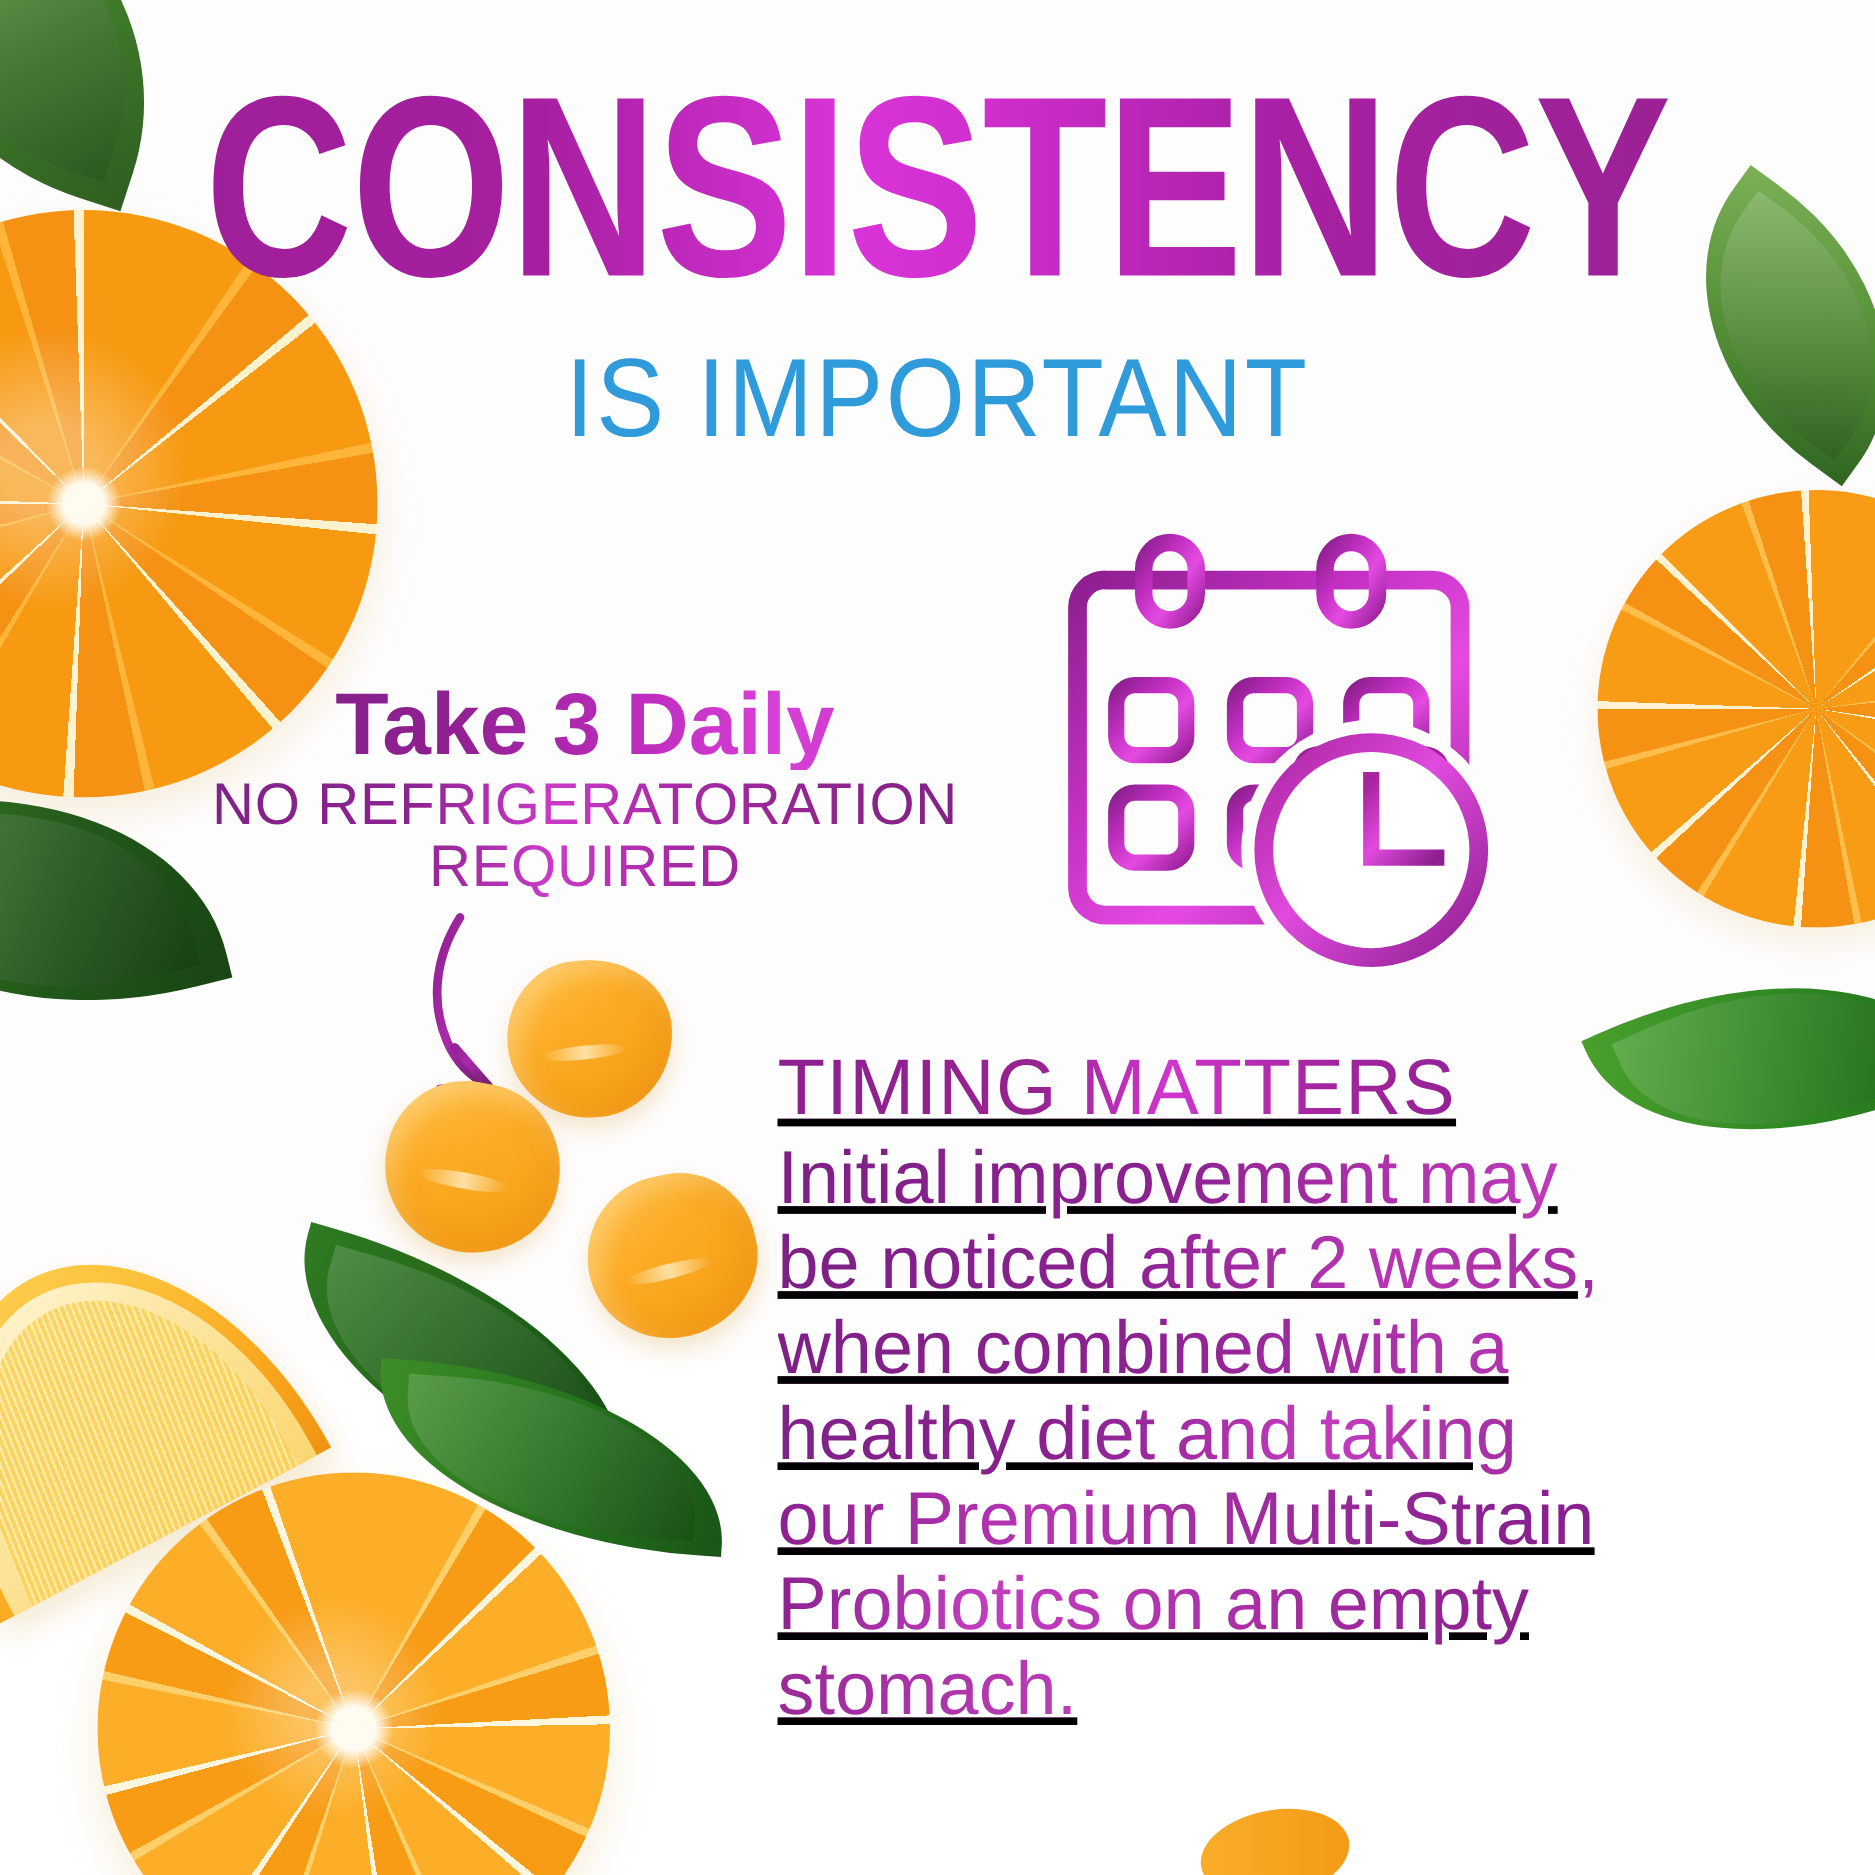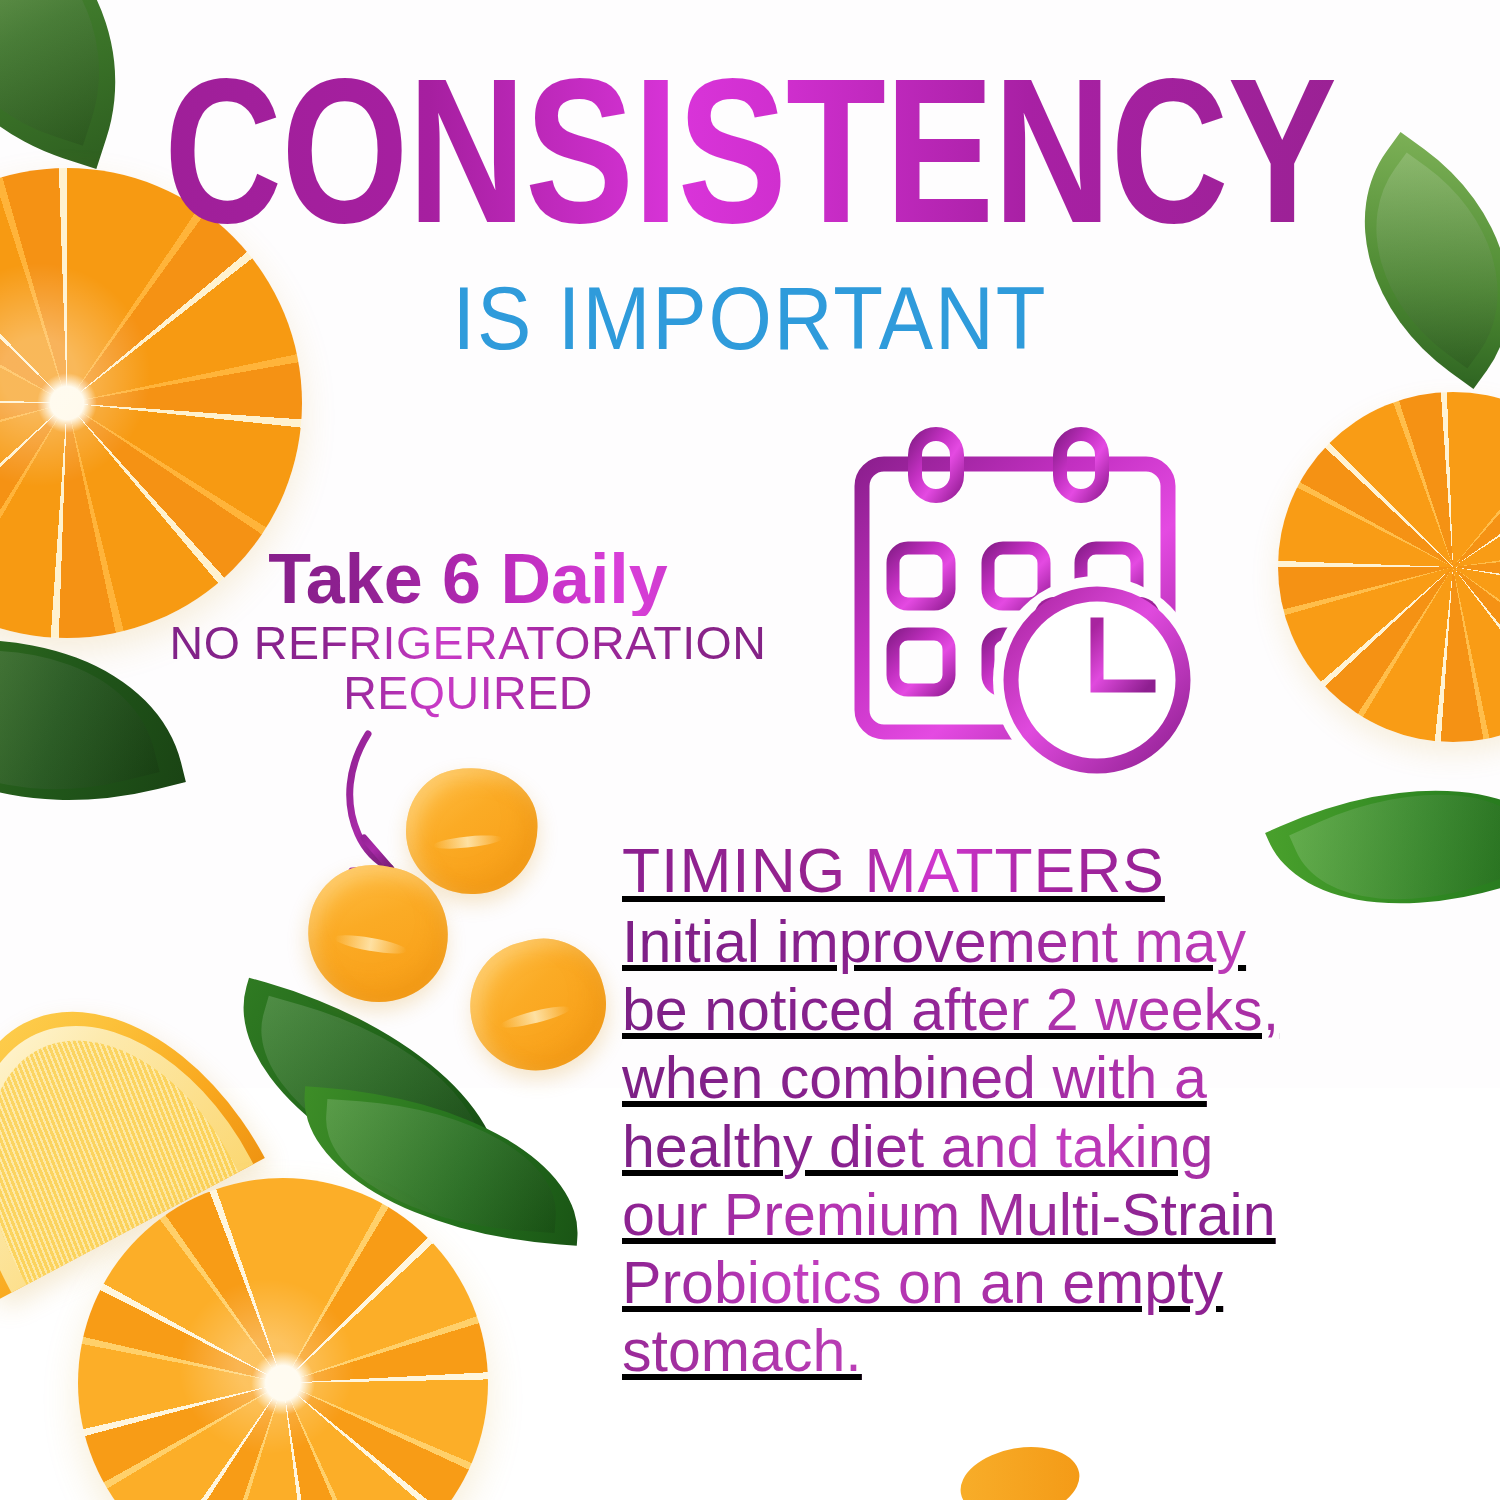--- a/index.html
+++ b/index.html
@@ -192,21 +192,21 @@
   <div class="deco leaf leaf-b2"></div>
   <div class="deco orange-bl"></div>
   <div class="deco leaf-tiny"></div>
 
   <div class="title-wrap">
     <div class="title">CONSISTENCY</div>
     <div class="subtitle">IS IMPORTANT</div>
   </div>
 
   <div class="daily-block">
-    <div class="daily-head">Take 6 Daily</div>
+    <div class="daily-head">Take 3 Daily</div>
     <div class="daily-sub">
       <span>NO REFRIGERATORATION</span><br>
       <span>REQUIRED</span>
     </div>
   </div>
 
   <svg class="arrow" viewBox="0 0 140 150">
     <defs>
       <linearGradient id="arrGrad" x1="0" y1="0" x2="1" y2="1">
         <stop offset="0%" stop-color="#8e2190"></stop>

